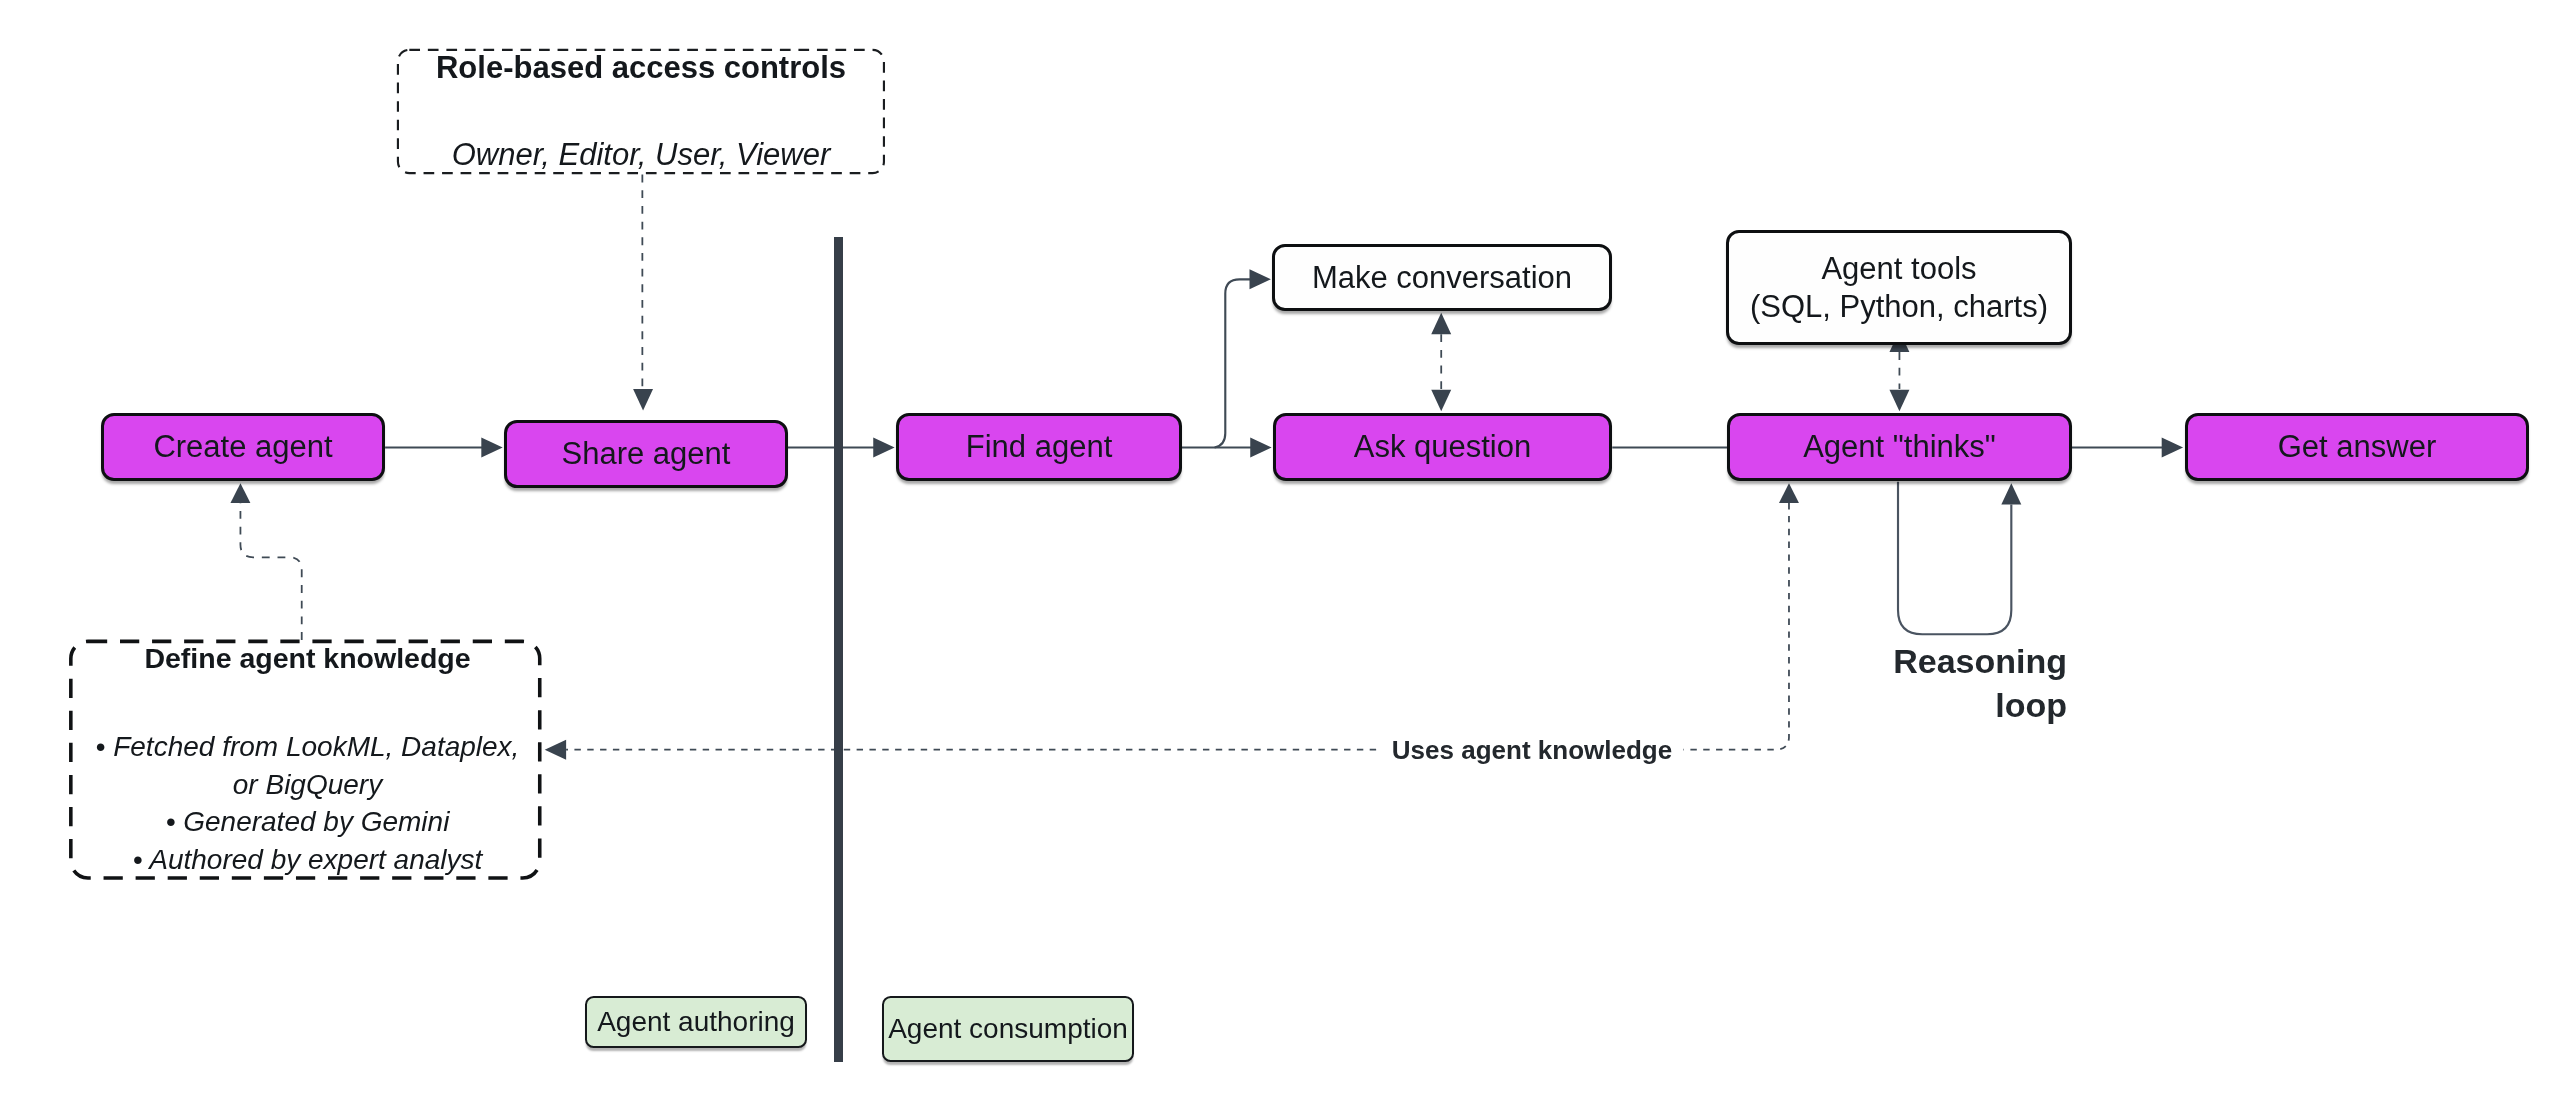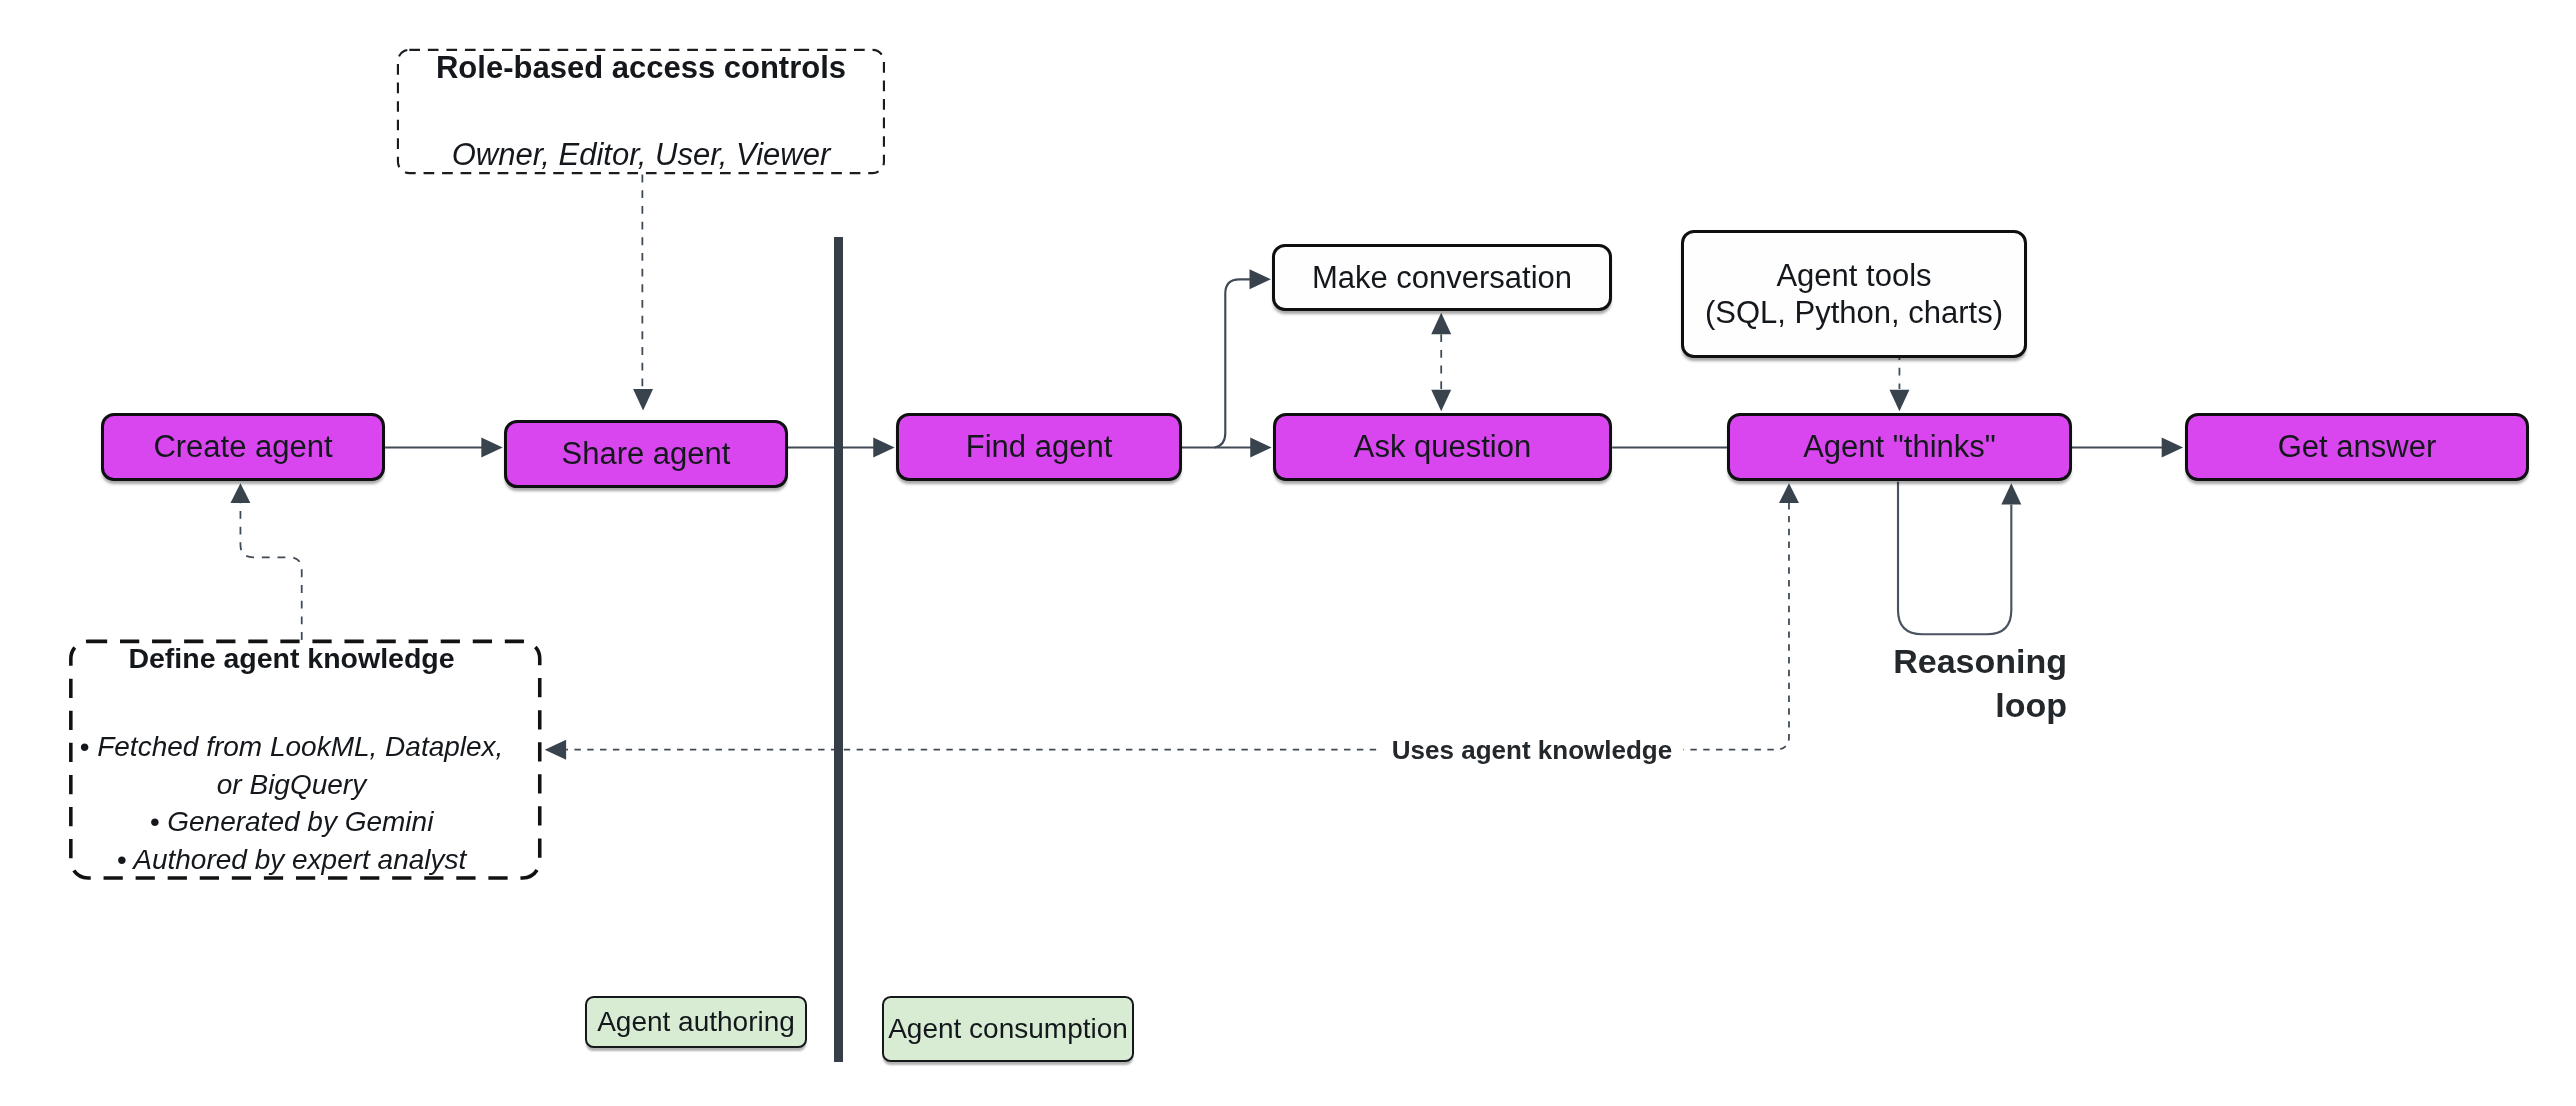--- a/index.html
+++ b/index.html
@@ -107,31 +107,31 @@
   <div class="node" style="left:896px;top:413px;width:286px;height:68px;">Find agent</div>
 
   <div class="node" style="left:1273px;top:413px;width:339px;height:68px;">Ask question</div>
 
   <div class="node" style="left:1727px;top:413px;width:345px;height:68px;">Agent "thinks"</div>
 
   <div class="node" style="left:2185px;top:413px;width:344px;height:68px;">Get answer</div>
 
   <div class="node white" style="left:1272px;top:244px;width:340px;height:67px;">Make conversation</div>
 
-  <div class="node white twoline" style="left:1681px;top:230px;width:346px;height:128px;justify-content:center;">
+  <div class="node white twoline" style="left:1726px;top:230px;width:346px;height:115px;justify-content:center;">
     <span>Agent tools</span>
     <span>(SQL, Python, charts)</span>
   </div>
 
   <div class="note" id="note-rbac" style="left:398px;top:50px;width:486px;height:123px;">
     <div class="title">Role-based access controls</div>
     <div class="subtitle">Owner, Editor, User, Viewer</div>
   </div>
 
-  <div class="note" id="note-define" style="left:57px;top:642px;width:469px;height:237px;">
+  <div class="note" id="note-define" style="left:73px;top:642px;width:469px;height:237px;">
     <div class="title">Define agent knowledge</div>
     <ul>
       <li>• Fetched from LookML, Dataplex, or BigQuery</li>
       <li>• Generated by Gemini</li>
       <li>• Authored by expert analyst</li>
     </ul>
   </div>
 
   <div class="float-label" id="label-reasoning">
     <div>Reasoning</div>

